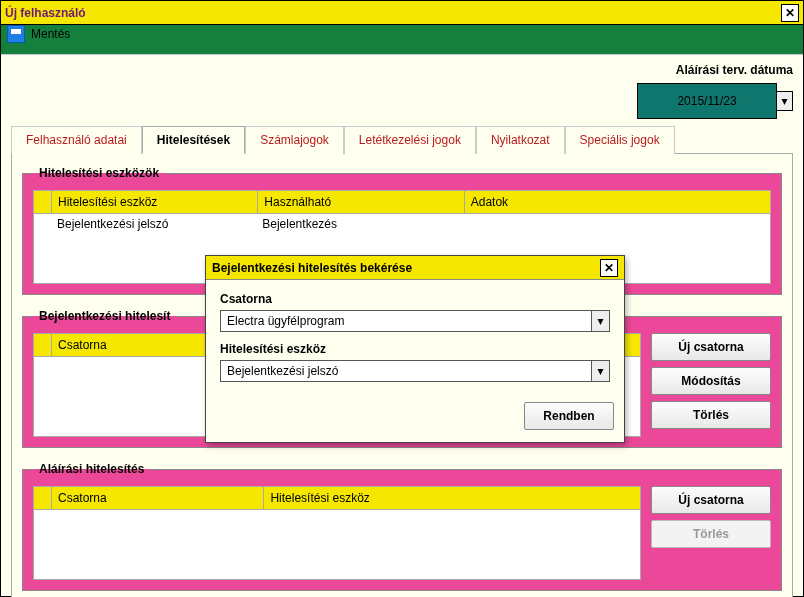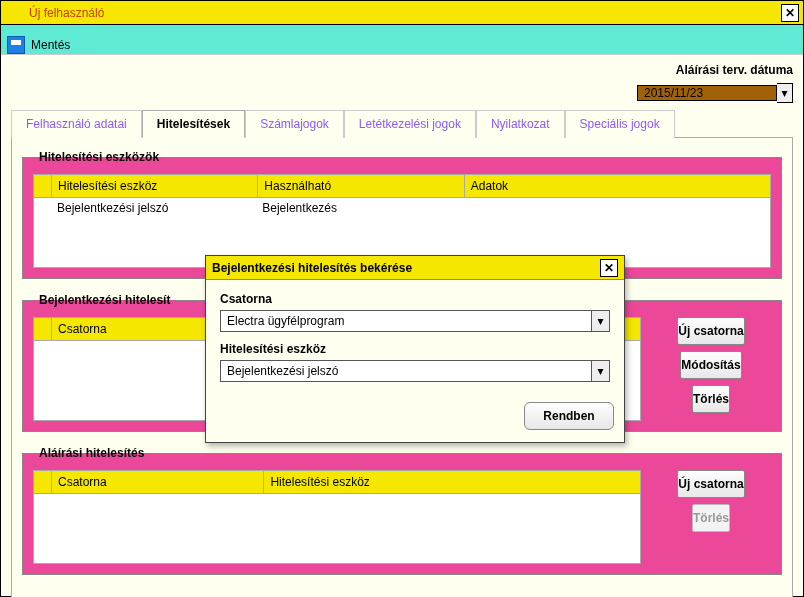--- a/index.html
+++ b/index.html
@@ -1,60 +1,60 @@
 <!DOCTYPE html>
 <html><head>
 <meta charset="utf-8">
 <style>
   * { box-sizing: border-box; font-family: Arial, sans-serif; font-size: 12px; }
   body { margin: 0; background: #fff; }
   .window { width: 804px; height: 597px; border: 1px solid #000; position: relative; background: #fffff0; }
   .titlebar { background: #f5e700; height: 24px; display: flex; align-items: center; justify-content: space-between; padding: 0 4px; border-bottom: 1px solid #000; }
-  .titlebar .title { font-weight: normal; color: #c2410c; margin-left: 24px; }
+  .titlebar .title { font-weight: bold; color: #701a75; }
   .titlebar .close { width: 18px; height: 18px; background: #fff; border: 1px solid #000; display:flex; align-items:center; justify-content:center; font-weight:bold; cursor:pointer; }
   .menubar { background: #000; color: #fff; height: 22px; display:flex; align-items:center; padding: 0 6px; }
   .menubar .menuitem { color:#fff; cursor:pointer; }
-  .toolbar { background: #5eead4; height: 30px; display:flex; align-items:flex-end; padding: 0 6px; border-bottom:1px solid #ccc; }
+  .toolbar { background: #15803d; height: 30px; display:flex; align-items:flex-start; padding: 0 6px; border-bottom:1px solid #ccc; }
   .toolbar .save { display:flex; align-items:center; gap:6px; cursor:pointer; }
   .toolbar .save .disk { width:18px; height:18px; background:#1e7fe6; border:1px solid #0a5bb0; position:relative; display:inline-block; }
   .toolbar .save .disk::after{content:""; position:absolute; left:3px; top:3px; width:10px; height:5px; background:#fff;}
   .content { padding: 8px 10px 10px 10px; position:relative; }
   .daterow { display:flex; justify-content:flex-end; align-items:center; gap:6px; margin-bottom: 6px; flex-direction:column; align-items:flex-end;}
   .daterow .lbl { font-weight:bold; }
   .daterow .dateinput { display:flex; align-items:center; }
-  .daterow input { width:140px; height:16px; text-align:left; padding:0 6px; border:1px solid #000; background:#a16207;}
+  .daterow input { width:140px; height:36px; text-align:center; padding:0 6px; border:1px solid #000; background:#0f766e;}
   .daterow .drop { width:16px; height:20px; border:1px solid #000; border-left:none; background:#eee; display:flex; align-items:center; justify-content:center; cursor:pointer;}
   .tabs { display:flex; border-bottom:1px solid #aaa; background: #fffff0; margin-top:6px;}
-  .tab { padding:6px 14px; border:1px solid #ccc; border-bottom:none; background:#fffff0; cursor:pointer; color:#8b5cf6; position:relative; top:1px;}
+  .tab { padding:6px 14px; border:1px solid #ccc; border-bottom:none; background:#fffff0; cursor:pointer; color:#b91c1c; position:relative; top:1px;}
   .tab.active { background:#fffff0; font-weight:bold; border-color:#aaa; border-bottom:1px solid #fffff0; color:#000;}
   .tabbody { border:1px solid #aaa; border-top:none; padding:12px 10px 14px 10px; background:#fffff0; }
   fieldset { border:1px solid #888; margin:0 0 14px 0; padding:10px; background:#ec4899;}
   legend { font-weight:bold; padding:0 6px; }
   table.datagrid { width:100%; border-collapse:collapse; }
   table.datagrid th { background:#f5e700; text-align:left; padding:4px 6px; border:1px solid #aaa; font-weight:normal;}
   table.datagrid th.narrow { width:18px; }
   .gridbody { border:1px solid #aaa; border-top:none; min-height:60px; background:#fff;}
   .gridbody-tall { min-height:70px;}
   .section-row { display:flex; gap:10px; align-items:flex-start;}
   .section-col-main { flex:1; }
-  .section-col-btns { width:120px; display:flex; flex-direction:column; gap:6px;align-items:center; }
+  .section-col-btns { width:120px; display:flex; flex-direction:column; gap:6px; }
   .btn { background:linear-gradient(#fdfdfd,#e8e8e8); border:1px solid #888; padding:6px 0; text-align:center; cursor:pointer; font-weight:bold; border-radius:2px;}
   .btn.disabled { color:#999; border-color:#bbb; cursor:default; background:#f3f3f3;}
   
   .dialog { position:absolute; left:204px; top:200px; width:420px; background:#fffff0; border:1px solid #444; box-shadow:2px 3px 6px rgba(0,0,0,0.3); z-index:10;}
   .dialog .dtitle { background:#f5e700; height:24px; display:flex; align-items:center; justify-content:space-between; padding:0 6px; font-weight:bold; border-bottom:1px solid #888;}
   .dialog .dtitle .close { width:18px; height:18px; background:#fff; border:1px solid #000; display:flex; align-items:center; justify-content:center; font-weight:bold; cursor:pointer;}
   .dialog .dbody { padding:12px 14px 10px 14px; }
   .dialog .field { margin-bottom:10px; }
   .dialog .field .flabel { font-weight:bold; margin-bottom:4px; }
   .dialog .combo { display:flex; }
   .dialog .combo input { flex:1; height:22px; border:1px solid #555; padding:0 6px; background:#fff;}
   .dialog .combo .drop { width:18px; height:22px; border:1px solid #555; border-left:none; background:#eee; display:flex; align-items:center; justify-content:center; cursor:pointer;}
   .dialog .dbtns { display:flex; justify-content:flex-end; padding:0 10px 12px 0;}
-  .dialog .dbtns .btn { width:90px;border-radius:6px;}
+  .dialog .dbtns .btn { width:90px;}
 </style>
 </head>
 <body>
 
 <div class="window">
 
   <div class="titlebar">
     <span class="title">Új felhasználó</span>
     <span class="close">
       <span>✕</span>

